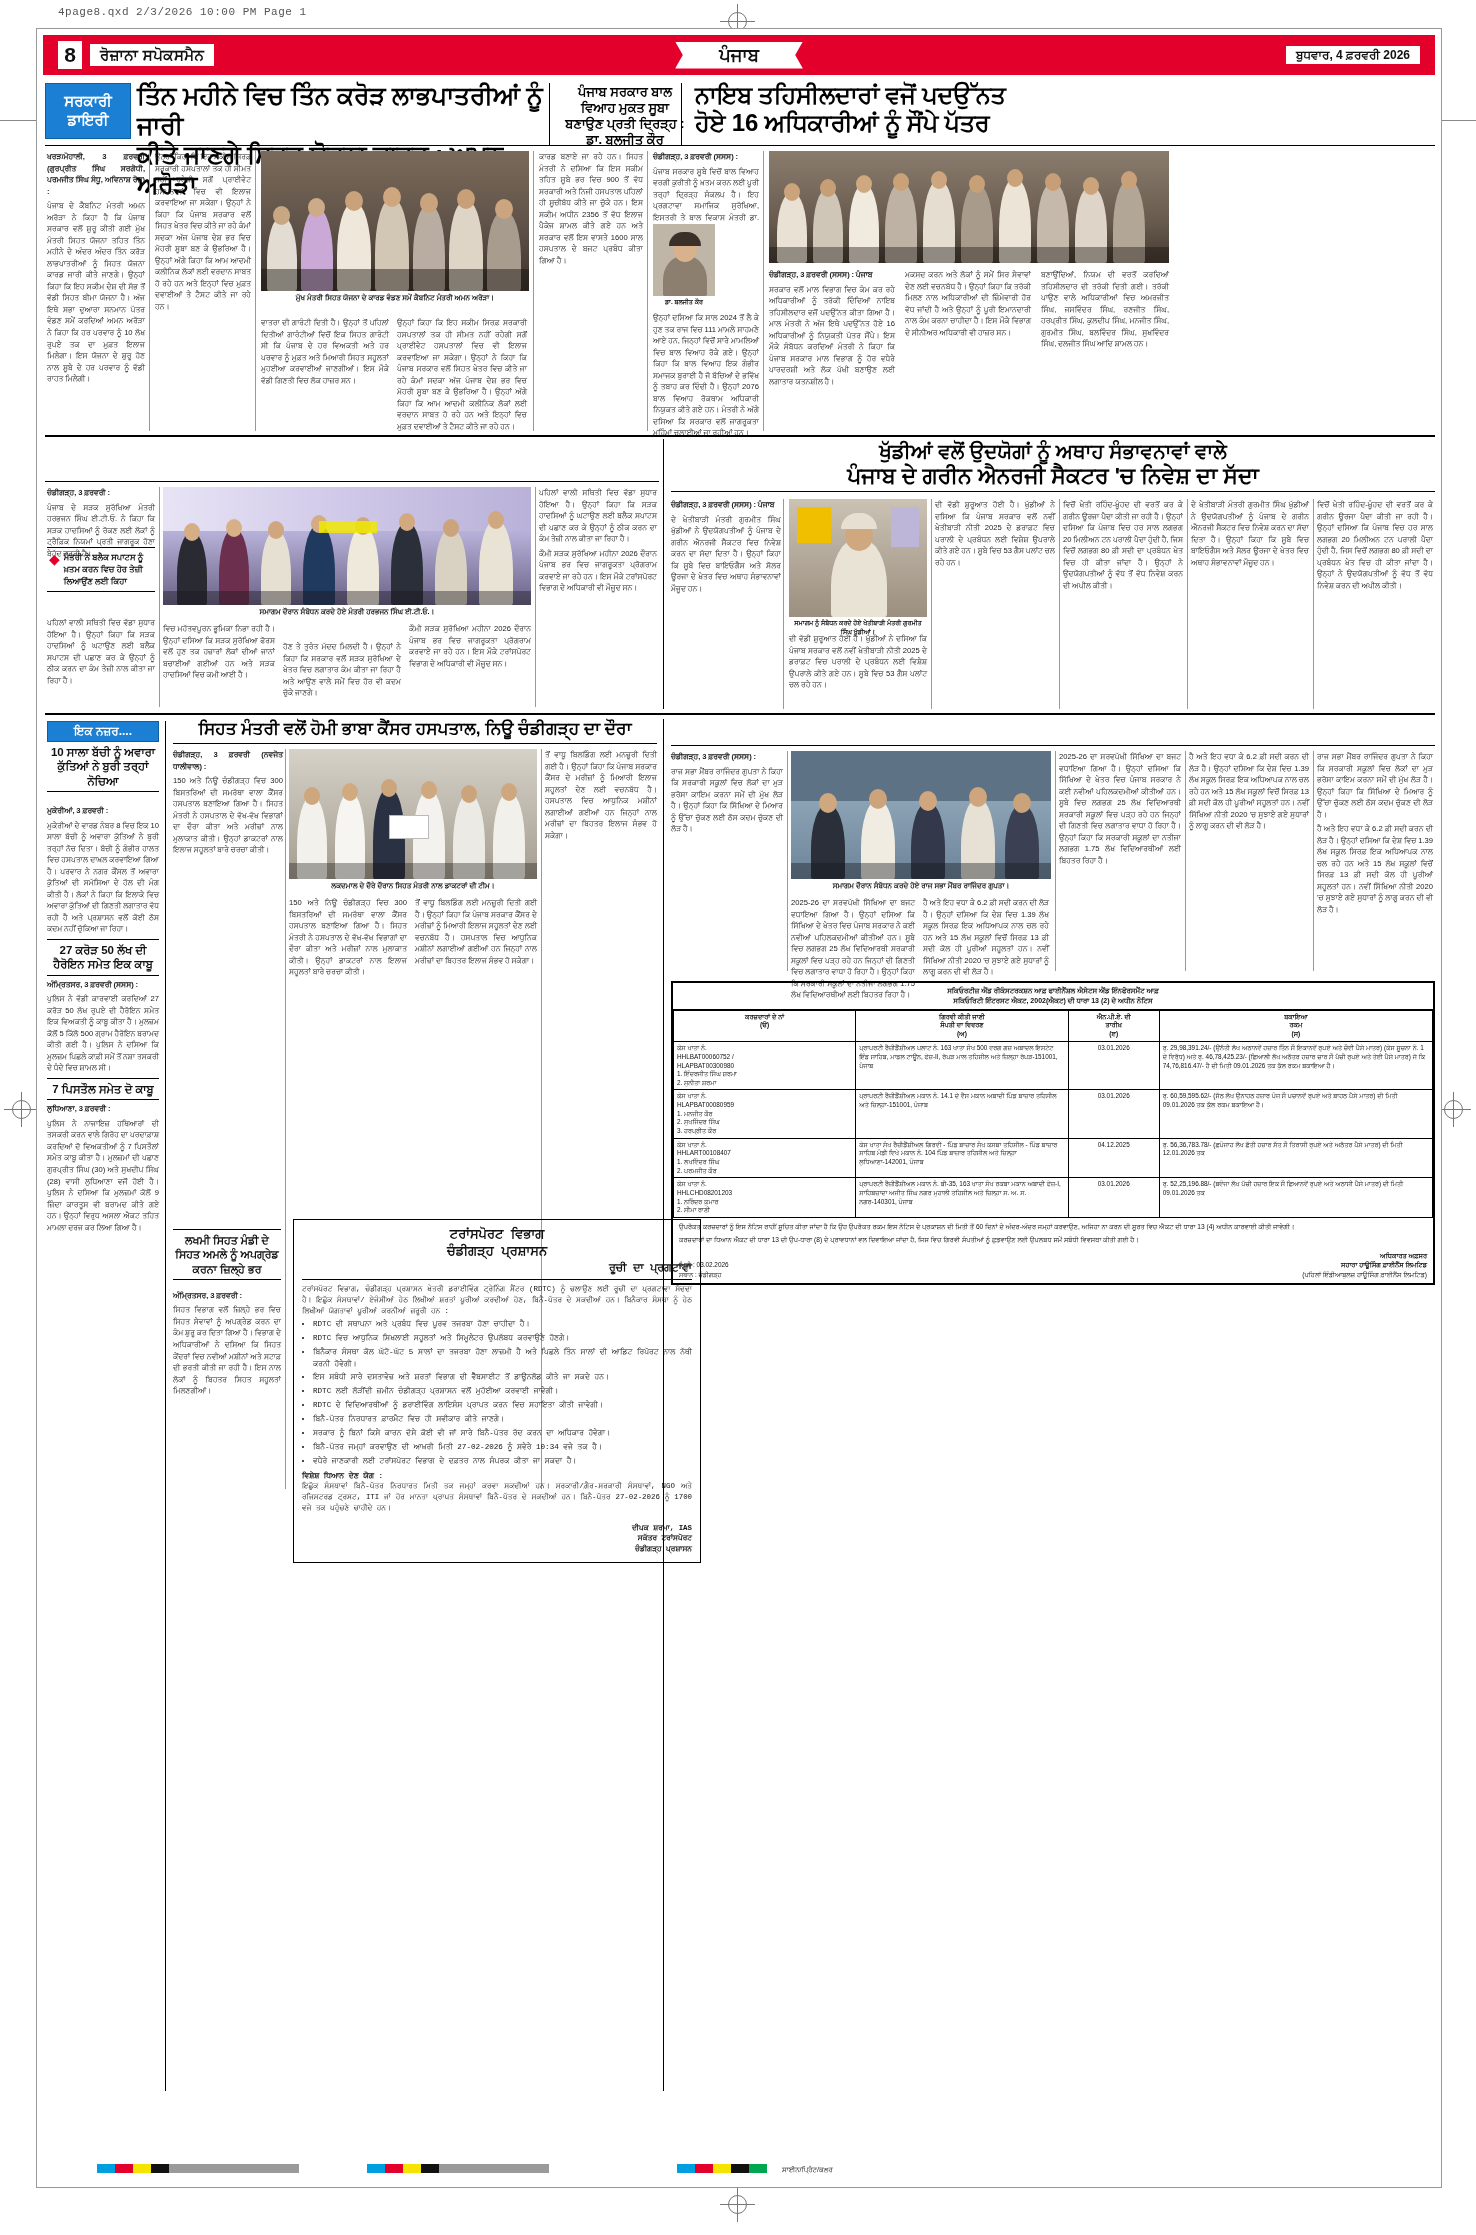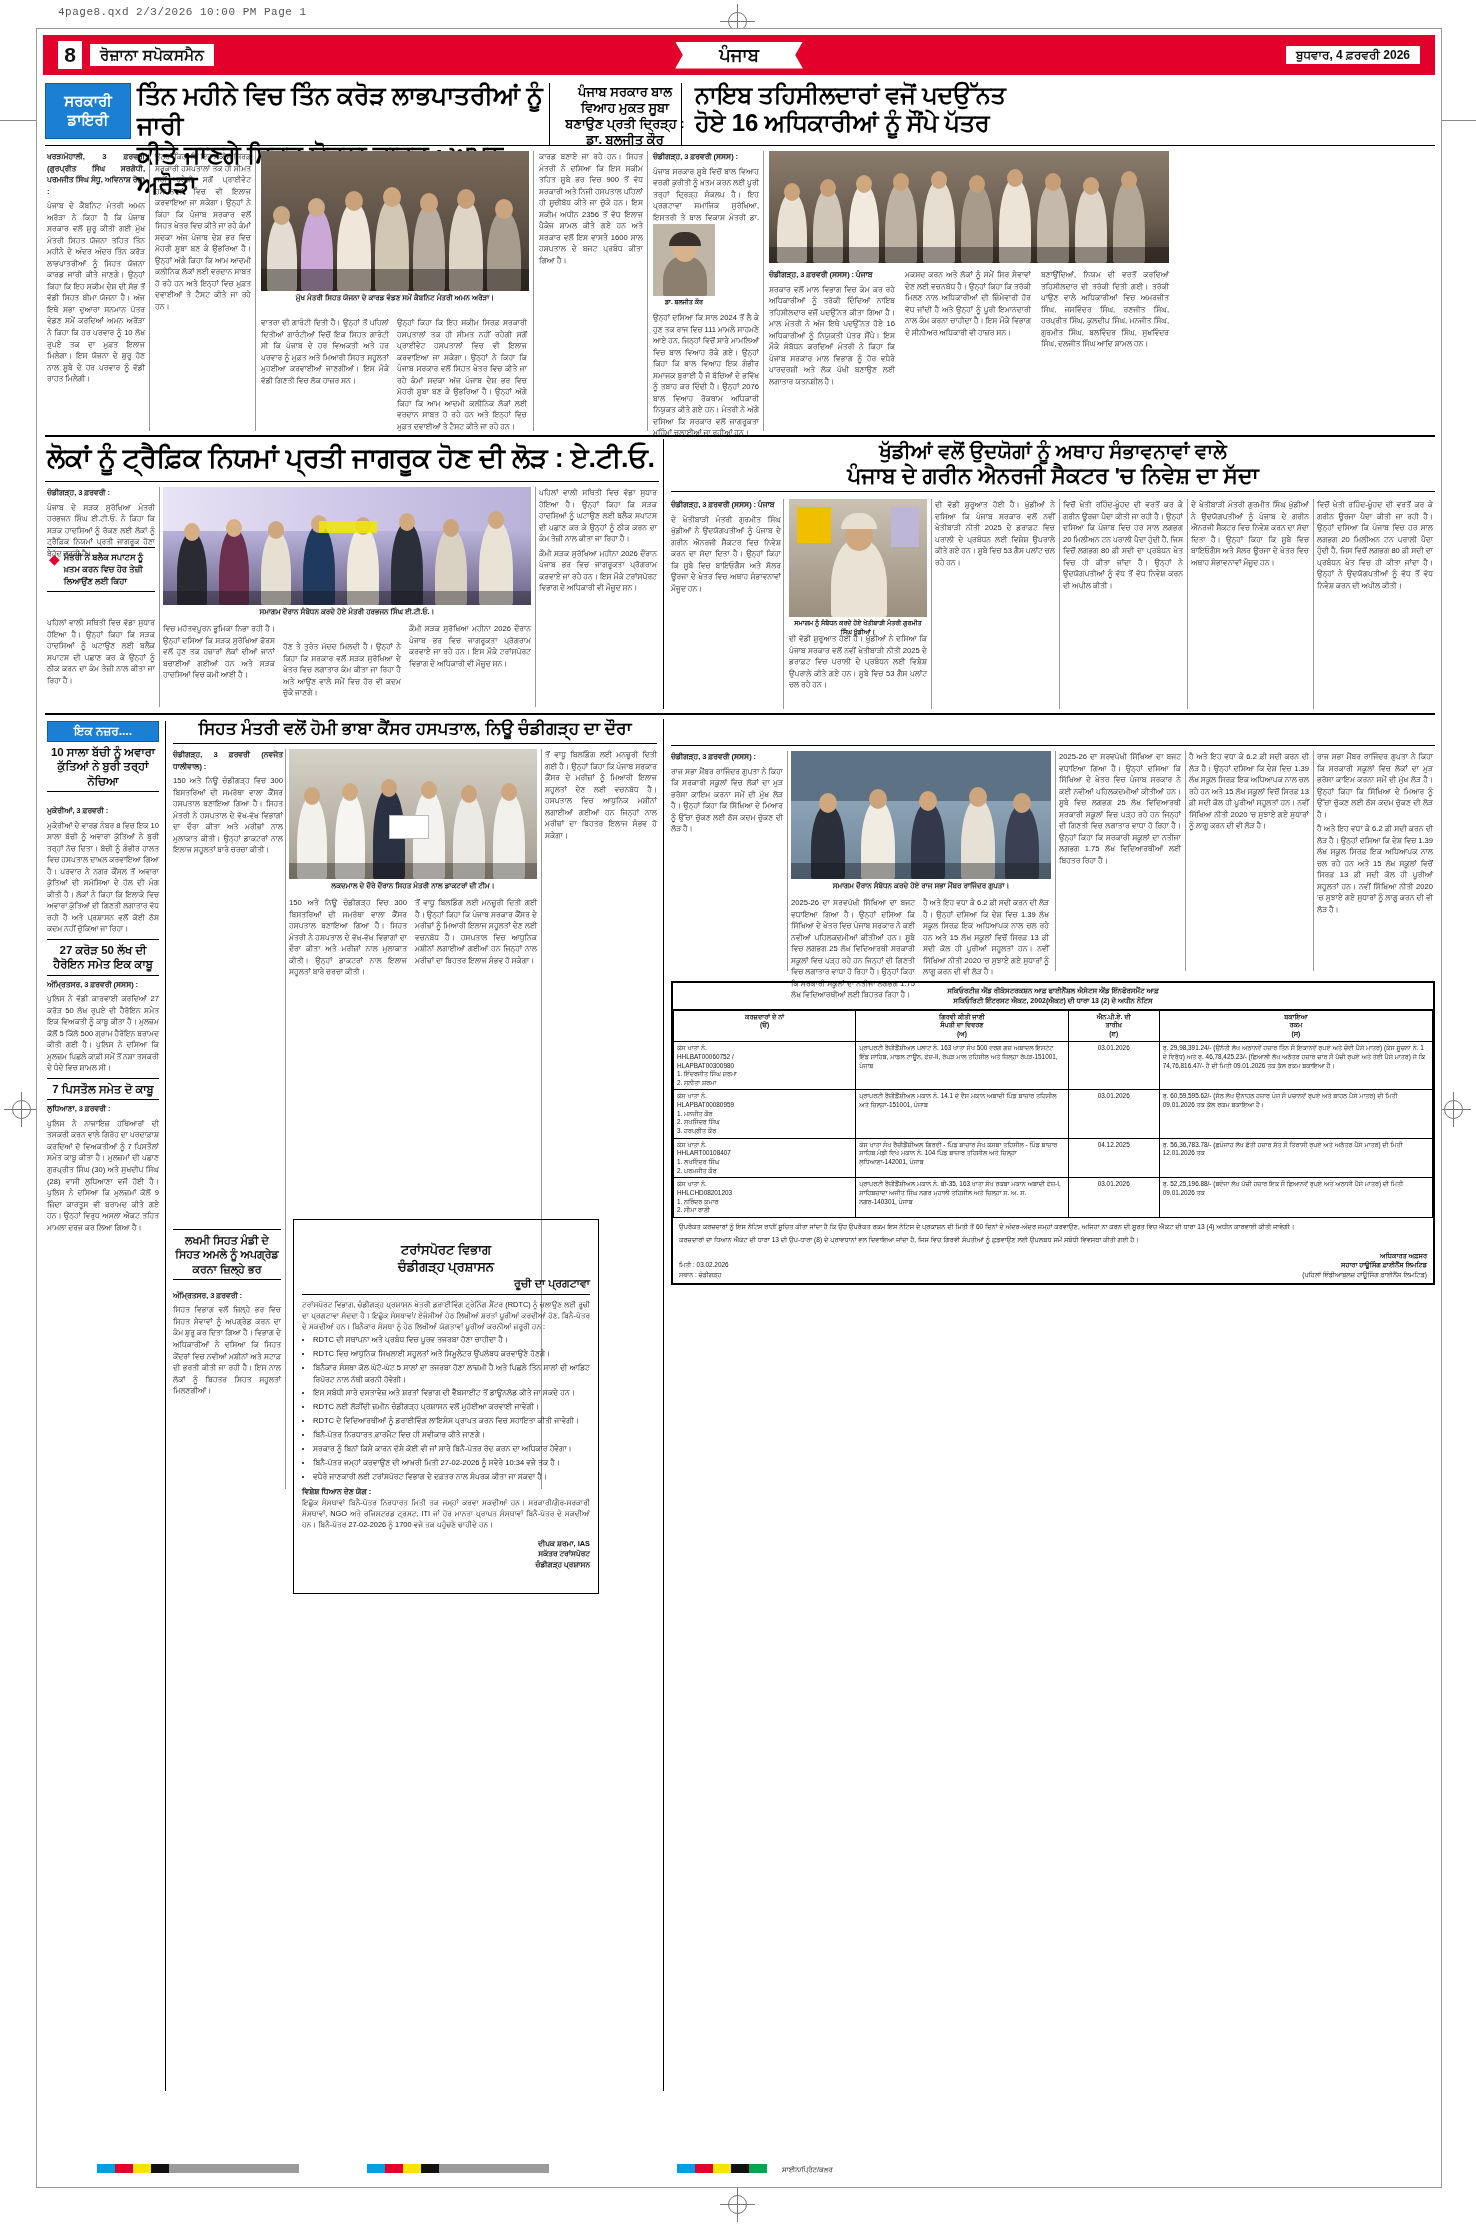--- a/index.html
+++ b/index.html
@@ -274,23 +274,20 @@
     </div>
     <div class="abs body-col" style="left:868px;top:240px;width:126px;">
       <p>ਮਕਸਦ ਕਰਨ ਅਤੇ ਲੋਕਾਂ ਨੂੰ ਸਮੇਂ ਸਿਰ ਸੇਵਾਵਾਂ ਦੇਣ ਲਈ ਵਚਨਬੱਧ ਹੈ। ਉਨ੍ਹਾਂ ਕਿਹਾ ਕਿ ਤਰੱਕੀ ਮਿਲਣ ਨਾਲ ਅਧਿਕਾਰੀਆਂ ਦੀ ਜ਼ਿੰਮੇਵਾਰੀ ਹੋਰ ਵੱਧ ਜਾਂਦੀ ਹੈ ਅਤੇ ਉਨ੍ਹਾਂ ਨੂੰ ਪੂਰੀ ਇਮਾਨਦਾਰੀ ਨਾਲ ਕੰਮ ਕਰਨਾ ਚਾਹੀਦਾ ਹੈ। ਇਸ ਮੌਕੇ ਵਿਭਾਗ ਦੇ ਸੀਨੀਅਰ ਅਧਿਕਾਰੀ ਵੀ ਹਾਜ਼ਰ ਸਨ।</p>
     </div>
     <div class="abs body-col" style="left:1004px;top:240px;width:128px;">
       <p>ਬਣਾਉਂਦਿਆਂ, ਨਿਯਮ ਦੀ ਵਰਤੋਂ ਕਰਦਿਆਂ ਤਹਿਸੀਲਦਾਰ ਦੀ ਤਰੱਕੀ ਦਿਤੀ ਗਈ। ਤਰੱਕੀ ਪਾਉਣ ਵਾਲੇ ਅਧਿਕਾਰੀਆਂ ਵਿਚ ਅਮਰਜੀਤ ਸਿੰਘ, ਜਸਵਿੰਦਰ ਸਿੰਘ, ਰਣਜੀਤ ਸਿੰਘ, ਹਰਪ੍ਰੀਤ ਸਿੰਘ, ਕੁਲਦੀਪ ਸਿੰਘ, ਮਨਜੀਤ ਸਿੰਘ, ਗੁਰਮੀਤ ਸਿੰਘ, ਬਲਵਿੰਦਰ ਸਿੰਘ, ਸੁਖਵਿੰਦਰ ਸਿੰਘ, ਦਲਜੀਤ ਸਿੰਘ ਆਦਿ ਸ਼ਾਮਲ ਹਨ।</p>
     </div>
 
     <div class="abs" style="left:8px;top:406px;width:1390px;height:2px;background:#000;"></div>
 
-    <div class="abs" style="left:10px;top:414px;width:610px;">
-      <div class="hl-main" style="font-size:27px;">ਲੋਕਾਂ ਨੂੰ ਟ੍ਰੈਫ਼ਿਕ ਨਿਯਮਾਂ ਪ੍ਰਤੀ ਜਾਗਰੂਕ ਹੋਣ ਦੀ ਲੋੜ : ਏ.ਟੀ.ਓ.</div>
-    </div>
     <div class="abs" style="left:8px;top:452px;width:614px;height:1px;background:#000;"></div>
 
     <div class="abs" style="left:634px;top:410px;width:764px;">
       <div class="hl-med" style="font-size:20px;text-align:center;">ਖੁੱਡੀਆਂ ਵਲੋਂ ਉਦਯੋਗਾਂ ਨੂੰ ਅਥਾਹ ਸੰਭਾਵਨਾਵਾਂ ਵਾਲੇ</div>
       <div class="hl-med" style="font-size:22px;text-align:center;">ਪੰਜਾਬ ਦੇ ਗਰੀਨ ਐਨਰਜੀ ਸੈਕਟਰ 'ਚ ਨਿਵੇਸ਼ ਦਾ ਸੱਦਾ</div>
     </div>
     <div class="abs" style="left:626px;top:410px;width:1px;height:270px;background:#000;"></div>
     <div class="abs" style="left:634px;top:462px;width:764px;height:1px;background:#000;"></div>
 
     <div class="abs body-col" style="left:10px;top:458px;width:108px;">
@@ -574,21 +571,21 @@
       <div style="font-size:11px;font-weight:bold;text-align:center;line-height:1.3;border-top:1px solid #000;border-bottom:1px solid #000;padding:3px 0;">
         <span>ਲਖਮੀ ਸਿਹਤ ਮੰਡੀ ਦੇ ਸਿਹਤ</span>
         <span>ਅਮਲੇ ਨੂੰ ਅਪਗ੍ਰੇਡ ਕਰਨਾ ਜ਼ਿਲ੍ਹੇ ਭਰ</span>
       </div>
       <div class="body-col" style="margin-top:10px;">
         <p class="bold">ਅੰਮ੍ਰਿਤਸਰ, 3 ਫ਼ਰਵਰੀ :</p>
         <p>ਸਿਹਤ ਵਿਭਾਗ ਵਲੋਂ ਜ਼ਿਲ੍ਹੇ ਭਰ ਵਿਚ ਸਿਹਤ ਸੇਵਾਵਾਂ ਨੂੰ ਅਪਗ੍ਰੇਡ ਕਰਨ ਦਾ ਕੰਮ ਸ਼ੁਰੂ ਕਰ ਦਿਤਾ ਗਿਆ ਹੈ। ਵਿਭਾਗ ਦੇ ਅਧਿਕਾਰੀਆਂ ਨੇ ਦਸਿਆ ਕਿ ਸਿਹਤ ਕੇਂਦਰਾਂ ਵਿਚ ਨਵੀਆਂ ਮਸ਼ੀਨਾਂ ਅਤੇ ਸਟਾਫ਼ ਦੀ ਭਰਤੀ ਕੀਤੀ ਜਾ ਰਹੀ ਹੈ। ਇਸ ਨਾਲ ਲੋਕਾਂ ਨੂੰ ਬਿਹਤਰ ਸਿਹਤ ਸਹੂਲਤਾਂ ਮਿਲਣਗੀਆਂ।</p>
       </div>
     </div>
 
-    <div class="abs" style="left:256px;top:1190px;width:306px;border:1px solid #000;padding:22px 8px;">
+    <div class="abs" style="left:256px;top:1190px;width:408px;border:1px solid #000;padding:7px 8px;font-family:Liberation Mono, monospace;">
       <div style="text-align:center;font-weight:bold;font-size:13px;line-height:1.3;border-bottom:1px solid #000;padding-bottom:4px;">
         <div>ਟਰਾਂਸਪੋਰਟ ਵਿਭਾਗ</div>
         <div>ਚੰਡੀਗੜ੍ਹ ਪ੍ਰਸ਼ਾਸਨ</div>
         <div style="font-size:11px;text-align:right;">ਰੂਚੀ ਦਾ ਪ੍ਰਗਟਾਵਾ</div>
       </div>
       <div style="font-size:7.4px;line-height:1.5;text-align:justify;margin-top:4px;">ਟਰਾਂਸਪੋਰਟ ਵਿਭਾਗ, ਚੰਡੀਗੜ੍ਹ ਪ੍ਰਸ਼ਾਸਨ ਖੇਤਰੀ ਡਰਾਈਵਿੰਗ ਟ੍ਰੇਨਿੰਗ ਸੈਂਟਰ (RDTC) ਨੂੰ ਚਲਾਉਣ ਲਈ ਰੂਚੀ ਦਾ ਪ੍ਰਗਟਾਵਾ ਸੱਦਦਾ ਹੈ। ਇਛੁੱਕ ਸੰਸਥਾਵਾਂ/ ਏਜੰਸੀਆਂ ਹੇਠ ਲਿਖੀਆਂ ਸ਼ਰਤਾਂ ਪੂਰੀਆਂ ਕਰਦੀਆਂ ਹੋਣ, ਬਿਨੈ-ਪੱਤਰ ਦੇ ਸਕਦੀਆਂ ਹਨ। ਬਿਨੈਕਾਰ ਸੰਸਥਾ ਨੂੰ ਹੇਠ ਲਿਖੀਆਂ ਯੋਗਤਾਵਾਂ ਪੂਰੀਆਂ ਕਰਨੀਆਂ ਜ਼ਰੂਰੀ ਹਨ :</div>
       <ul class="bl">
         <li>RDTC ਦੀ ਸਥਾਪਨਾ ਅਤੇ ਪ੍ਰਬੰਧ ਵਿਚ ਪੂਰਵ ਤਜਰਬਾ ਹੋਣਾ ਚਾਹੀਦਾ ਹੈ।</li>
         <li>RDTC ਵਿਚ ਆਧੁਨਿਕ ਸਿਖਲਾਈ ਸਹੂਲਤਾਂ ਅਤੇ ਸਿਮੂਲੇਟਰ ਉਪਲੱਬਧ ਕਰਵਾਉਣੇ ਹੋਣਗੇ।</li>
         <li>ਬਿਨੈਕਾਰ ਸੰਸਥਾ ਕੋਲ ਘੱਟੋ-ਘੱਟ 5 ਸਾਲਾਂ ਦਾ ਤਜਰਬਾ ਹੋਣਾ ਲਾਜ਼ਮੀ ਹੈ ਅਤੇ ਪਿਛਲੇ ਤਿੰਨ ਸਾਲਾਂ ਦੀ ਆਡਿਟ ਰਿਪੋਰਟ ਨਾਲ ਨੱਥੀ ਕਰਨੀ ਹੋਵੇਗੀ।</li>

